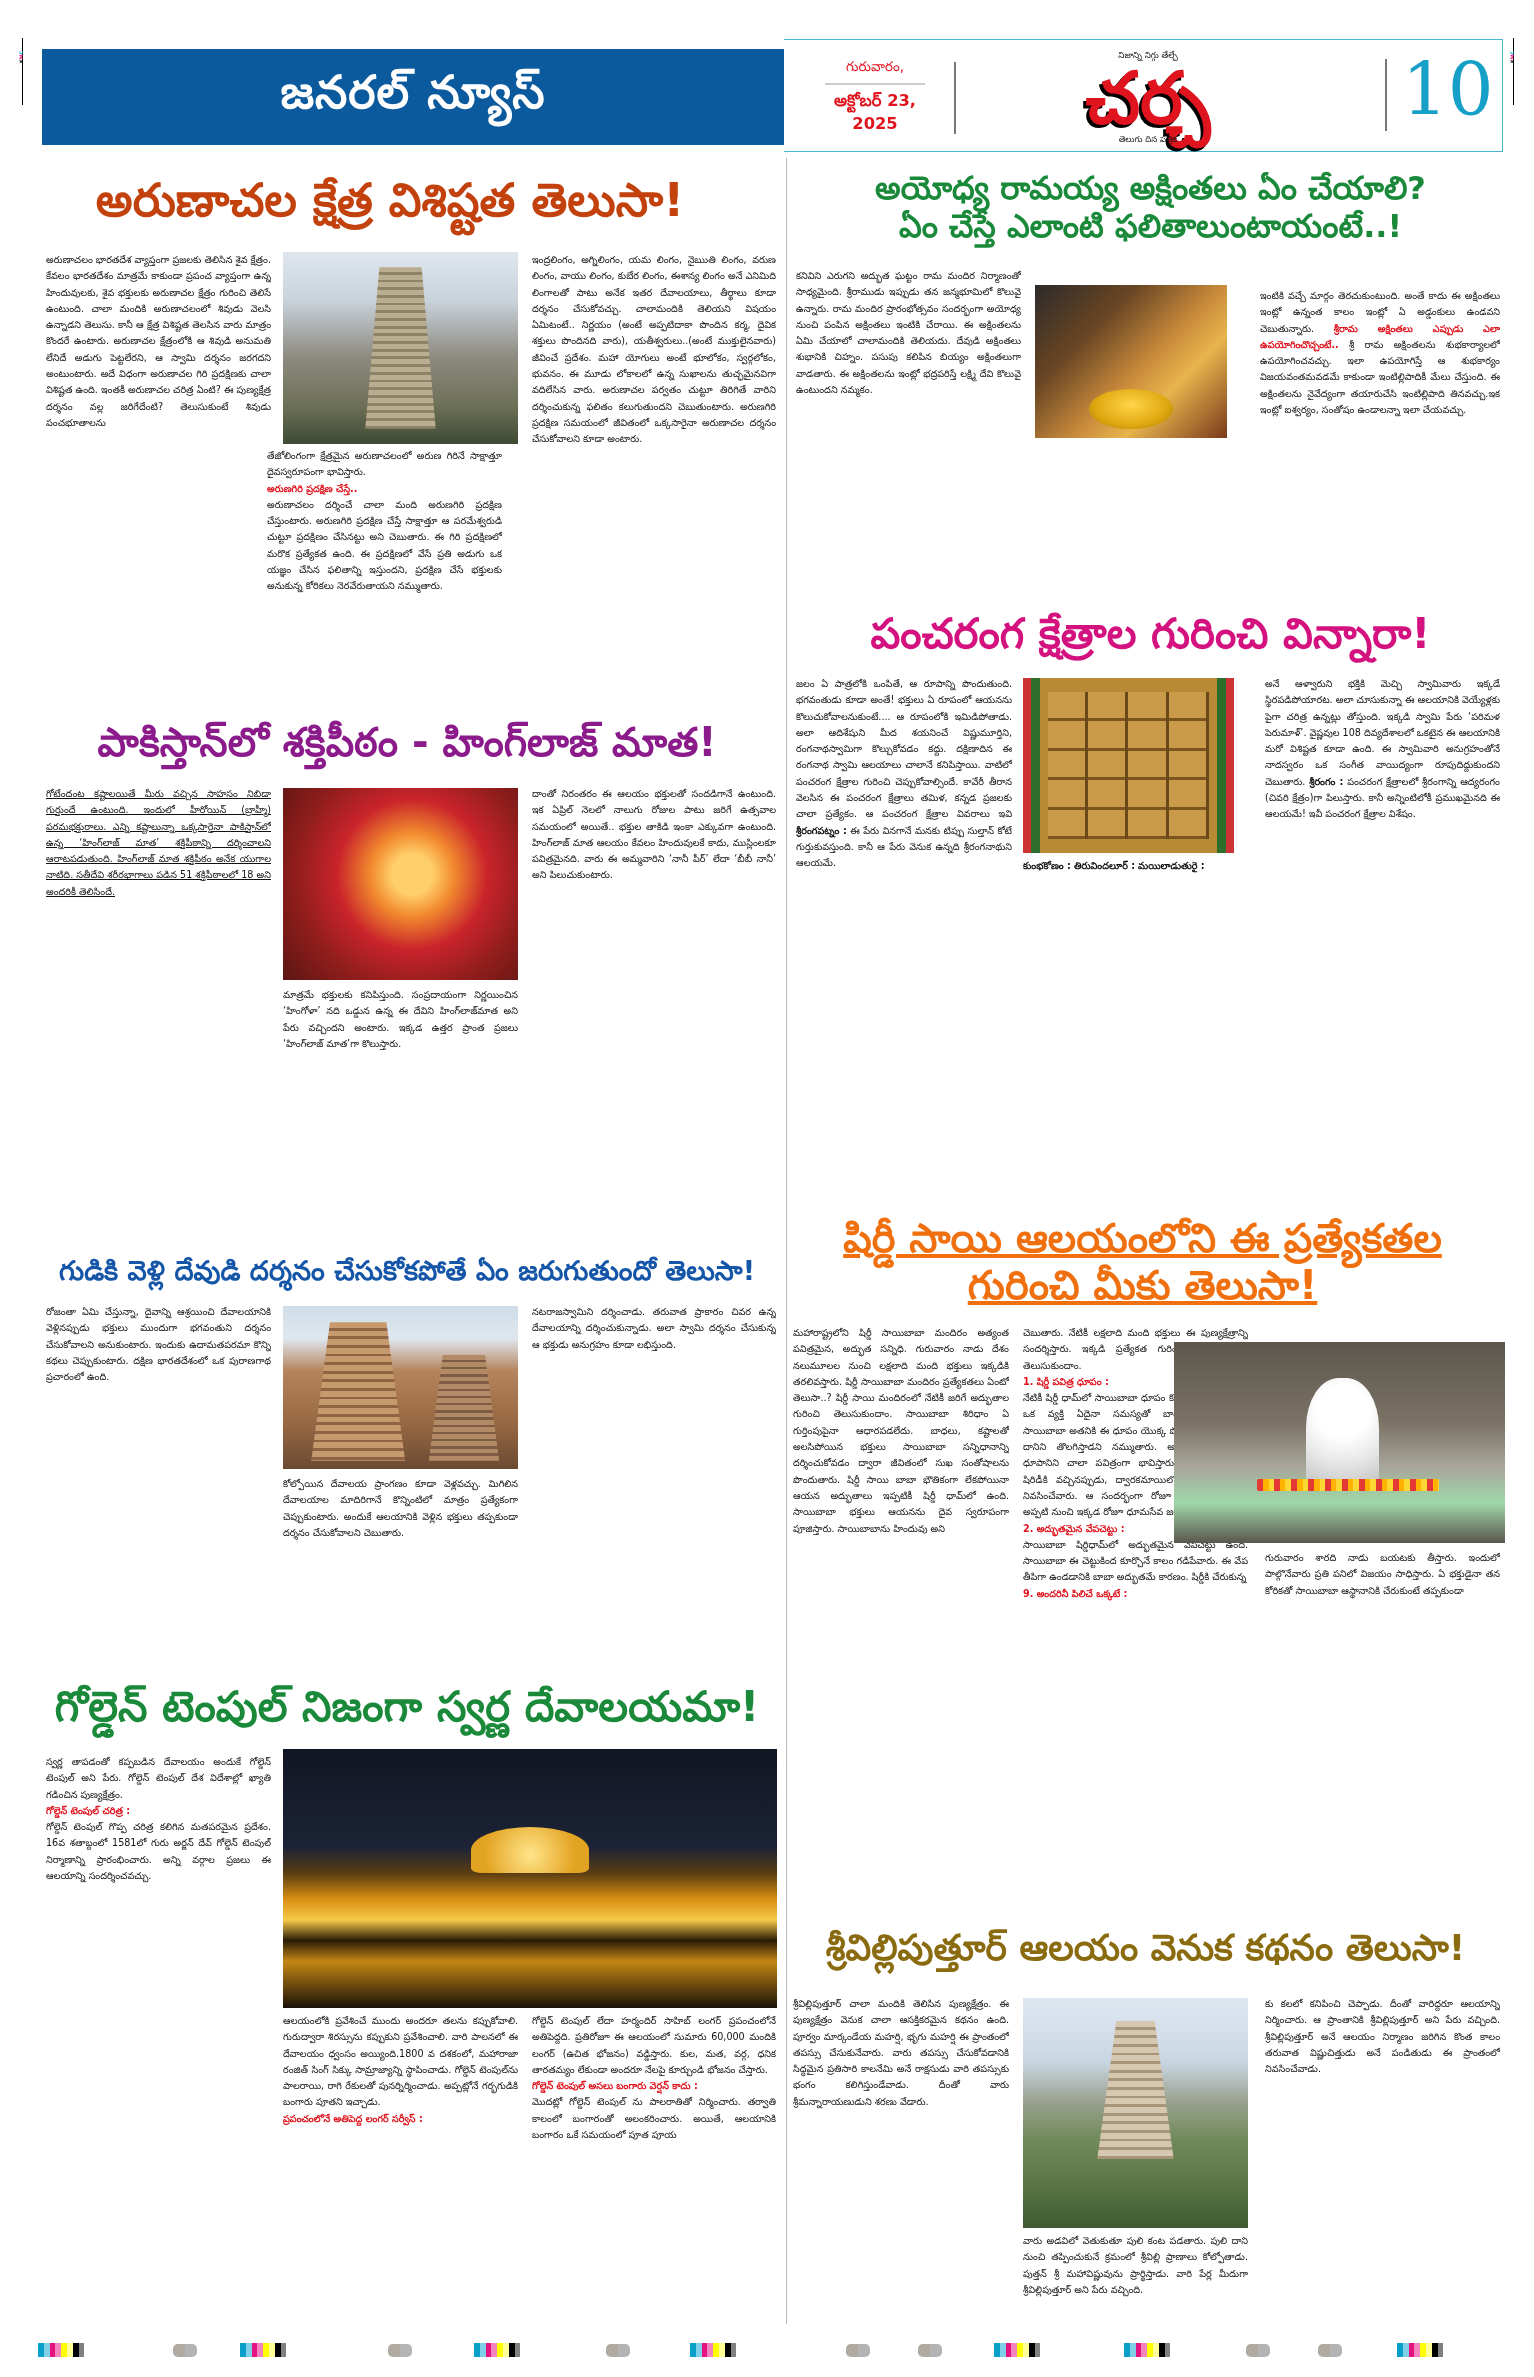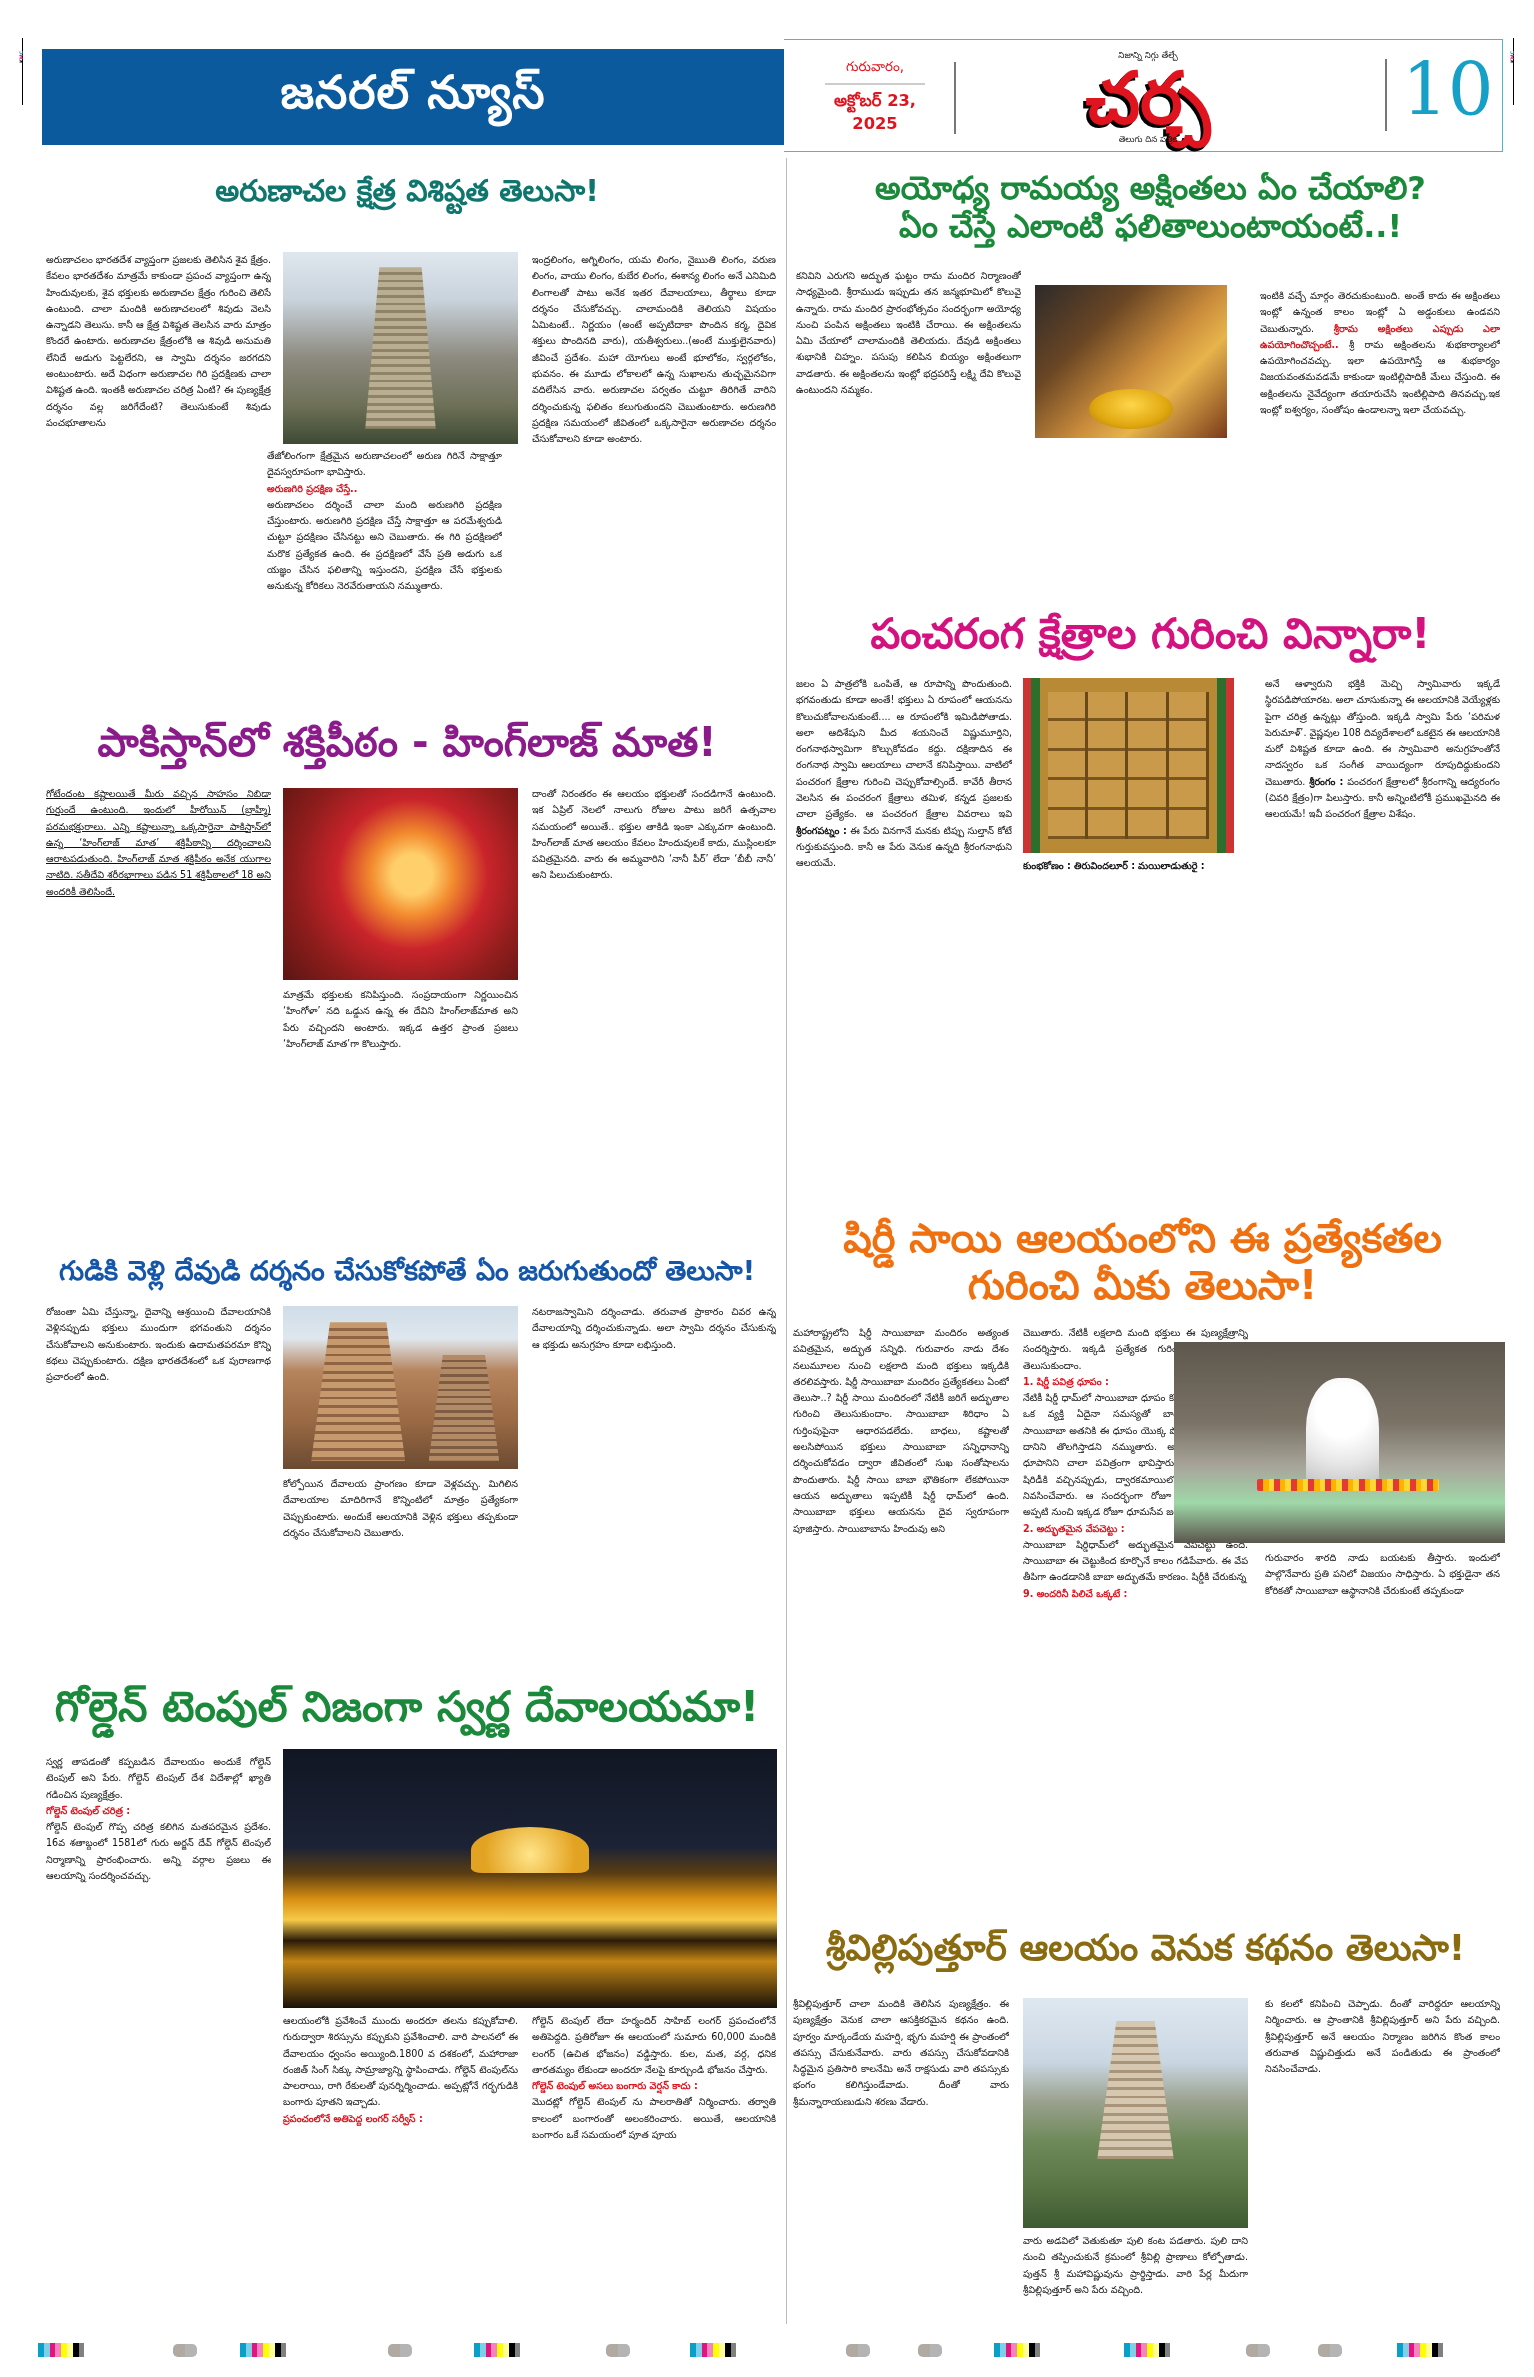--- a/index.html
+++ b/index.html
@@ -85,21 +85,21 @@
   <div class="vrule1"></div>
   <div class="logo">
     <div class="logo-tag">నిజాన్ని నిగ్గు తేల్చే</div>
     <div class="logo-main">చర్చ</div>
     <div class="logo-sub">తెలుగు దిన పత్రిక</div>
   </div>
   <div class="vrule2"></div>
   <div class="page-no">10</div>
 </div>
 
-<div class="headline" style="left:38px; top:173px; width:738px; font-size:30px; color:#0f766e;">అరుణాచల క్షేత్ర విశిష్టత తెలుసా!</div>
+<div class="headline" style="left:21px; top:173px; width:738px; font-size:46px; color:#c2410c;">అరుణాచల క్షేత్ర విశిష్టత తెలుసా!</div>
 <div class="col" style="left:46px; top:252px; width:225px; height:460px;">అరుణాచలం భారతదేశ వ్యాప్తంగా ప్రజలకు తెలిసిన శైవ క్షేత్రం. కేవలం భారతదేశం మాత్రమే కాకుండా ప్రపంచ వ్యాప్తంగా ఉన్న హిందువులకు, శైవ భక్తులకు అరుణాచల క్షేత్రం గురించి తెలిసే ఉంటుంది. చాలా మందికి అరుణాచలంలో శివుడు వెలసి ఉన్నాడని తెలుసు. కానీ ఆ క్షేత్ర విశిష్టత తెలసిన వారు మాత్రం కొందరే ఉంటారు. అరుణాచల క్షేత్రంలోకి ఆ శివుడి అనుమతి లేనిదే అడుగు పెట్టలేరని, ఆ స్వామి దర్శనం జరగదని అంటుంటారు. అదే విధంగా అరుణాచల గిరి ప్రదక్షిణకు చాలా విశిష్టత ఉంది. ఇంతకీ అరుణాచల చరిత్ర ఏంటి? ఈ పుణ్యక్షేత్ర దర్శనం వల్ల జరిగేదేంటి? తెలుసుకుంటే శివుడు పంచభూతాలను</div>
 <div class="photo img-gopuram" style="left:283px; top:252px; width:235px; height:192px;">
     <div class="tower"></div>
   </div>
 <div class="col" style="left:267px; top:448px; width:235px; height:264px;">
   <span>తేజోలింగంగా క్షేత్రమైన అరుణాచలంలో అరుణ గిరినే సాక్షాత్తూ దైవస్వరూపంగా భావిస్తారు.</span>
   <span class="sub">అరుణగిరి ప్రదక్షిణ చేస్తే..</span>
   <span>అరుణాచలం దర్శించే చాలా మంది అరుణగిరి ప్రదక్షిణ చేస్తుంటారు. అరుణగిరి ప్రదక్షిణ చేస్తే సాక్షాత్తూ ఆ పరమేశ్వరుడి చుట్టూ ప్రదక్షిణం చేసినట్టు అని చెబుతారు. ఈ గిరి ప్రదక్షిణలో మరొక ప్రత్యేకత ఉంది. ఈ ప్రదక్షిణలో వేసే ప్రతి అడుగు ఒక యజ్ఞం చేసిన ఫలితాన్ని ఇస్తుందని, ప్రదక్షిణ చేసే భక్తులకు అనుకున్న కోరికలు నెరవేరుతాయని నమ్ముతారు.</span>
 </div>
 <div class="col" style="left:532px; top:252px; width:244px; height:460px;">ఇంద్రలింగం, అగ్నిలింగం, యమ లింగం, నైఋతి లింగం, వరుణ లింగం, వాయు లింగం, కుబేర లింగం, ఈశాన్య లింగం అనే ఎనిమిది లింగాలతో పాటు అనేక ఇతర దేవాలయాలు, తీర్థాలు కూడా దర్శనం చేసుకోవచ్చు. చాలామందికి తెలియని విషయం ఏమిటంటే.. నిర్ణయం (అంటే అప్పటిదాకా పొందిన కర్మ, దైవిక శక్తులు పొందినది వారు), యతీశ్వరులు..(అంటే ముక్తులైనవారు) జీవించే ప్రదేశం. మహా యోగులు అంటే భూలోకం, స్వర్గలోకం, భువనం. ఈ మూడు లోకాలలో ఉన్న సుఖాలను తుచ్ఛమైనవిగా వదిలేసిన వారు. అరుణాచల పర్వతం చుట్టూ తిరిగితే వారిని దర్శించుకున్న ఫలితం కలుగుతుందని చెబుతుంటారు. అరుణగిరి ప్రదక్షిణ సమయంలో జీవితంలో ఒక్కసారైనా అరుణాచల దర్శనం చేసుకోవాలని కూడా అంటారు.</div>
@@ -146,21 +146,21 @@
 
 <div class="headline" style="left:38px; top:1255px; width:738px; font-size:27px; color:#1656a8;">గుడికి వెళ్లి దేవుడి దర్శనం చేసుకోకపోతే ఏం జరుగుతుందో తెలుసా!</div>
 <div class="col" style="left:46px; top:1304px; width:225px; height:364px;">రోజంతా ఏమి చేస్తున్నా, దైవాన్ని ఆశ్రయించి దేవాలయానికి వెళ్లినప్పుడు భక్తులు ముందుగా భగవంతుని దర్శనం చేసుకోవాలని అనుకుంటారు. ఇందుకు ఉదామతపరమా కొన్ని కథలు చెప్పుకుంటారు. దక్షిణ భారతదేశంలో ఒక పురాణగాథ ప్రచారంలో ఉంది.</div>
 <div class="photo img-temple2" style="left:283px; top:1306px; width:235px; height:163px;">
     <div class="t1"></div>
     <div class="t2"></div>
   </div>
 <div class="col" style="left:283px; top:1476px; width:235px; height:192px;">కోల్పోయిన దేవాలయ ప్రాంగణం కూడా వెళ్లవచ్చు. మిగిలిన దేవాలయాల మాదిరిగానే కొన్నింటిలో మాత్రం ప్రత్యేకంగా చెప్పుకుంటారు. అందుకే ఆలయానికి వెళ్లిన భక్తులు తప్పకుండా దర్శనం చేసుకోవాలని చెబుతారు.</div>
 <div class="col" style="left:532px; top:1304px; width:244px; height:364px;">నటరాజస్వామిని దర్శించాడు. తరువాత ప్రాకారం చివర ఉన్న దేవాలయాన్ని దర్శించుకున్నాడు. అలా స్వామి దర్శనం చేసుకున్న ఆ భక్తుడు అనుగ్రహం కూడా లభిస్తుంది.</div>
 
-<div class="headline" style="left:776px; top:1215px; width:733px; font-size:40px; color:#f07010;">
+<div class="headline" style="left:776px; top:1215px; width:733px; font-size:40px; color:#f07010;text-decoration:underline;">
   <div>షిర్డీ సాయి ఆలయంలోని ఈ ప్రత్యేకతల</div>
   <div>గురించి మీకు తెలుసా!</div>
 </div>
 <div class="col" style="left:793px; top:1325px; width:216px; height:589px;">మహారాష్ట్రలోని షిర్డీ సాయిబాబా మందిరం అత్యంత పవిత్రమైన, అద్భుత సన్నిధి. గురువారం నాడు దేశం నలుమూలల నుంచి లక్షలాది మంది భక్తులు ఇక్కడికి తరలివస్తారు. షిర్డీ సాయిబాబా మందిరం ప్రత్యేకతలు ఏంటో తెలుసా..? షిర్డీ సాయి మందిరంలో నేటికీ జరిగే అద్భుతాల గురించి తెలుసుకుందాం. సాయిబాబా శిరిధాం ఏ గుర్తింపుపైనా ఆధారపడలేదు. బాధలు, కష్టాలతో అలసిపోయిన భక్తులు సాయిబాబా సన్నిధానాన్ని దర్శించుకోవడం ద్వారా జీవితంలో సుఖ సంతోషాలను పొందుతారు. షిర్డీ సాయి బాబా భౌతికంగా లేకపోయినా ఆయన అద్భుతాలు ఇప్పటికీ షిర్డీ ధామ్‌లో ఉంది. సాయిబాబా భక్తులు ఆయనను దైవ స్వరూపంగా పూజిస్తారు. సాయిబాబాను హిందువు అని</div>
 <div class="col" style="left:1023px; top:1325px; width:225px; height:589px;">
   <span>చెబుతారు. నేటికీ లక్షలాది మంది భక్తులు ఈ పుణ్యక్షేత్రాన్ని సందర్శిస్తారు. ఇక్కడి ప్రత్యేకత గురించి ఈ కథనంలో తెలుసుకుందాం.</span>
   <span class="sub">1. షిర్డీ పవిత్ర ధూపం :</span>
   <span>నేటికీ షిర్డీ ధామ్‌లో సాయిబాబా ధూపం కొనసాగుతూనే ఉంది. ఒక వ్యక్తి ఏదైనా సమస్యతో బాధపడుతున్నట్లయితే, సాయిబాబా అతనికి ఈ ధూపం యొక్క పొగను ఇచ్చి, అతను దానిని తొలగిస్తాడని నమ్ముతారు. అందుకే సాయిబాబా ధూపానిని చాలా పవిత్రంగా భావిస్తారు. 1858లో బాబా షిరిడీకి వచ్చినప్పుడు, ద్వారకమాయిలోని ఒక మసీదులో నివసించేవారు. ఆ సందర్భంగా రోజూ ధూపం వేసేవారు. అప్పటి నుంచి ఇక్కడ రోజూ ధూమసేవ జరుగుతోంది.</span>
   <span class="sub">2. అద్భుతమైన వేపచెట్టు :</span>
   <span>సాయిబాబా షిర్డిధామ్‌లో అద్భుతమైన వేపచెట్టు ఉంది. సాయిబాబా ఈ చెట్టుకింద కూర్చొనే కాలం గడిపేవారు. ఈ వేప తీపిగా ఉండడానికి బాబా అద్భుతమే కారణం. షిర్డీకి చేరుకున్న</span>

